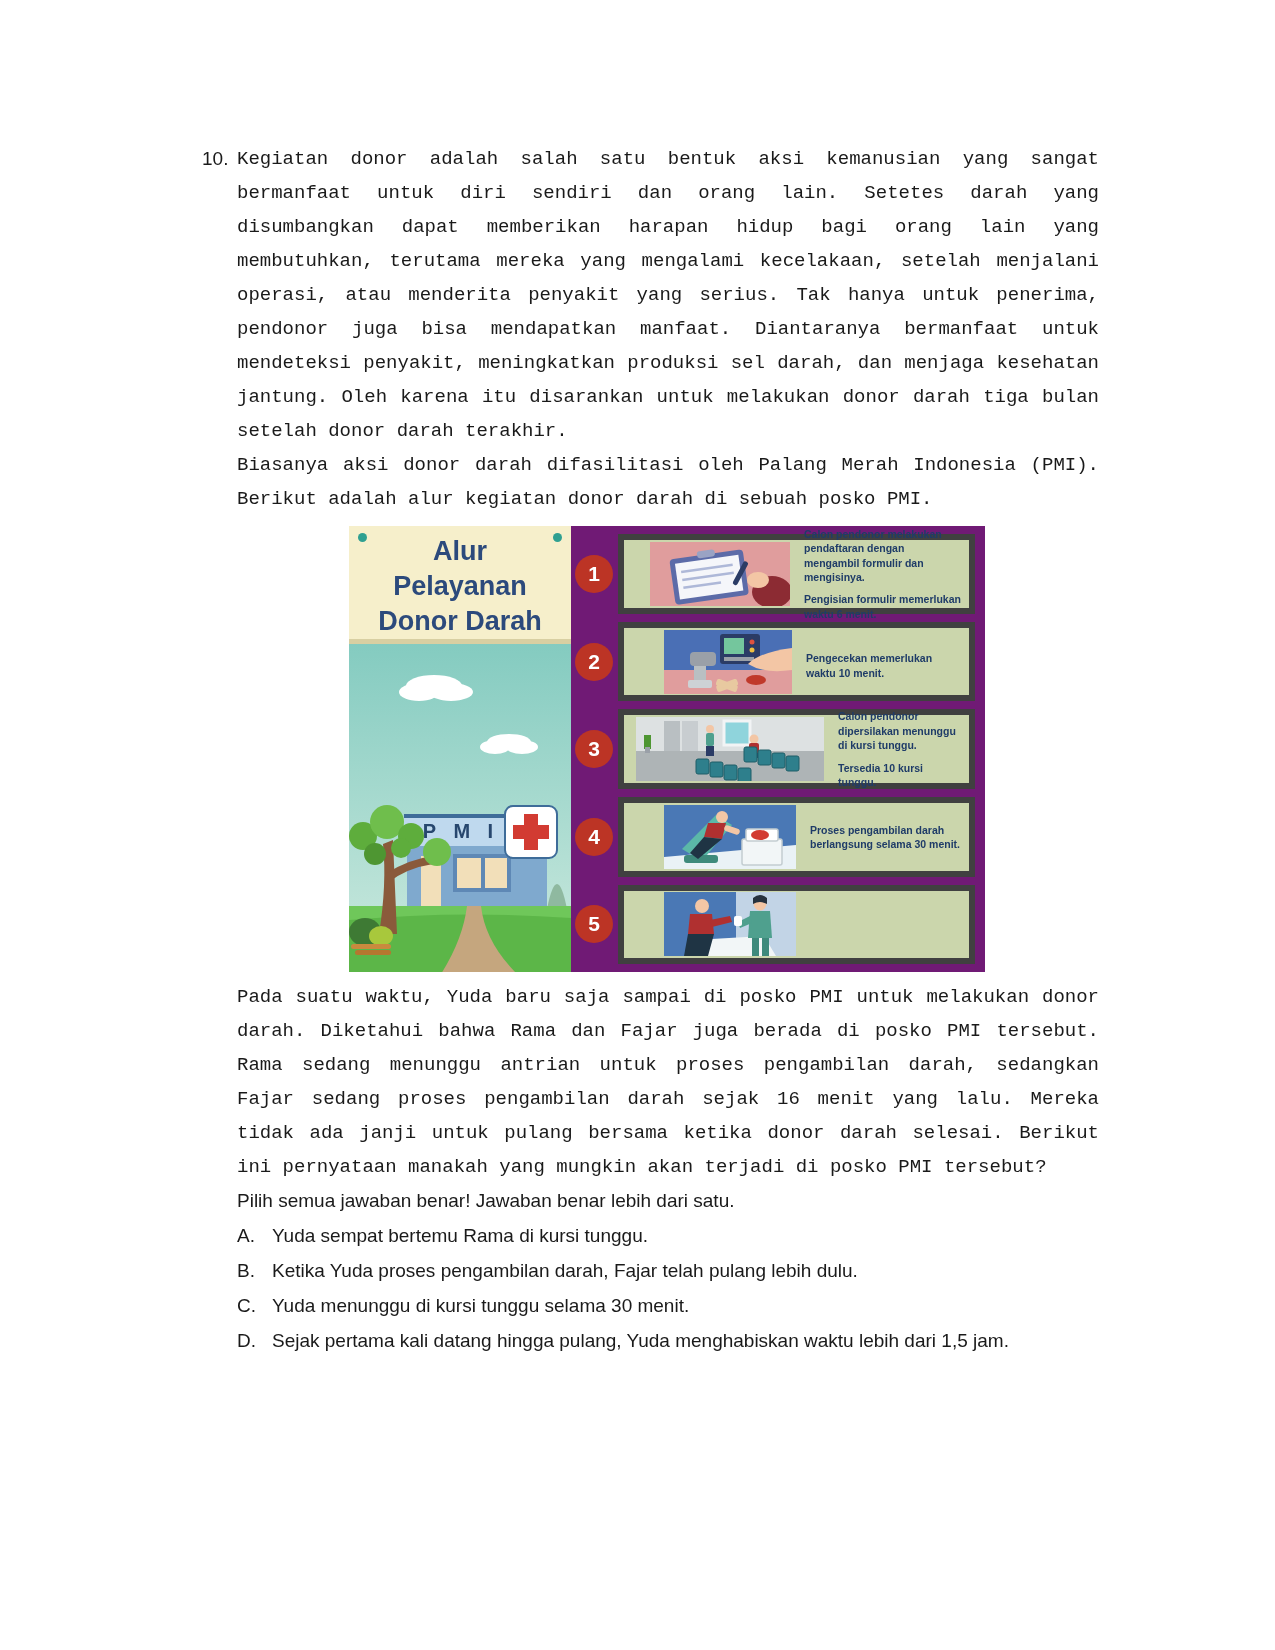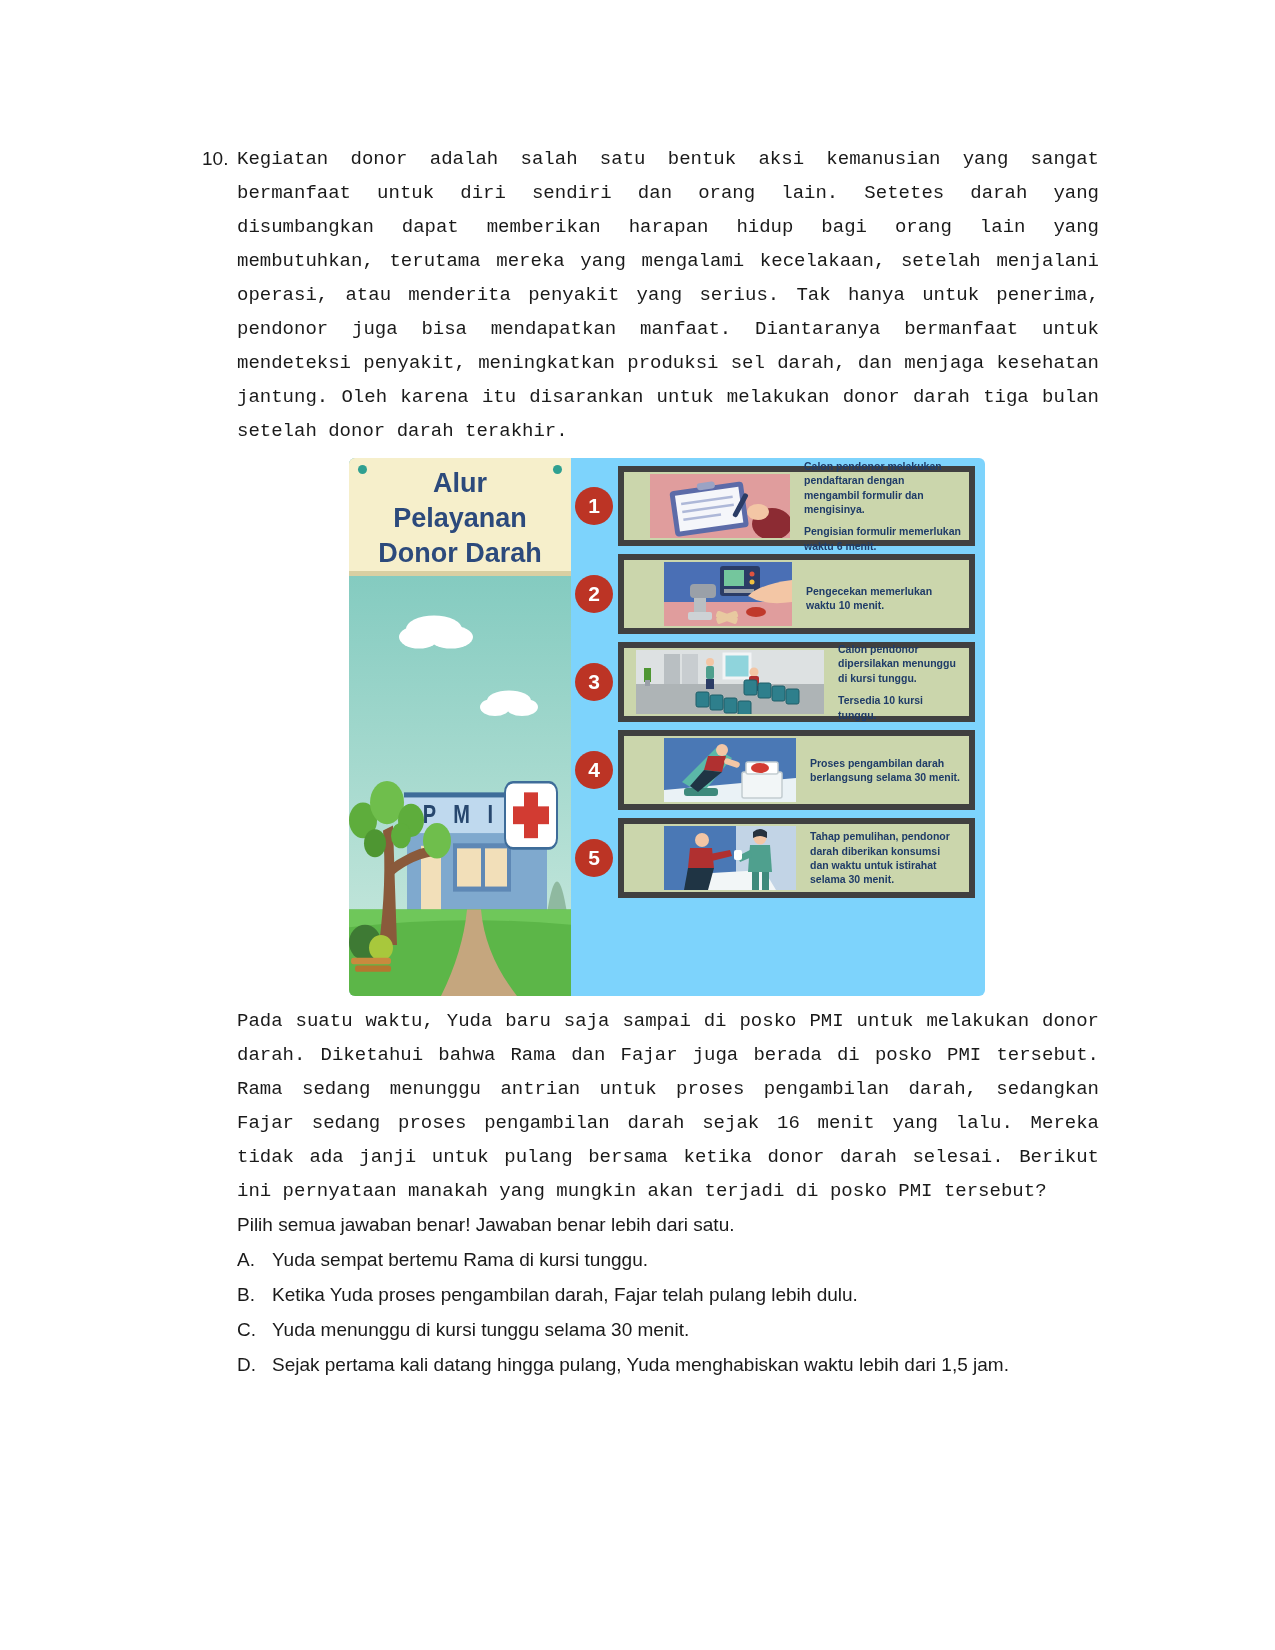--- a/index.html
+++ b/index.html
@@ -13,22 +13,22 @@
   .qnum { width:35px; flex:0 0 35px; font-size:19px; line-height:34px; }
   .qbody { flex:1; width:862px; }
   .line { font-size:19px; line-height:34px; }
   .para { font-size:19px; line-height:34px; text-align:justify;font-family:Liberation Mono, monospace; }
   .opt { display:flex; font-size:19px; line-height:34px; margin-top:1px; }
   .opt-label { width:35px; flex:0 0 35px; }
   .opt-text { flex:1; text-align:justify; }
 
   
   .infographic {
-    width:636px; height:538px; margin:10px 0 8px 112px;
-    display:flex; overflow:hidden; background:#7dd3fc;border-radius:6px;
+    width:636px; height:446px; margin:10px 0 8px 112px;
+    display:flex; overflow:hidden; background:#701a75;
   }
   .poster { width:222px; flex:0 0 222px; display:flex; flex-direction:column; background:#9BD2C3; }
   .poster-title {
     position:relative; background:#F6EFCB; height:118px; padding-top:8px;
     text-align:center; color:#2C4A7C; font-weight:bold; font-size:27px; line-height:35px;
     border-bottom:5px solid #D8CFA2;
   }
   .dot { position:absolute; top:7px; width:9px; height:9px; border-radius:50%; background:#2FA091; }
   .dot.l { left:9px; } .dot.r { right:9px; }
   .poster-scene { flex:1; position:relative; }
@@ -62,20 +62,21 @@
 </style>
 </head>
 <body>
 
 <div class="page">
   <div class="content">
     <div class="qrow">
       <div class="qnum">10.</div>
       <div class="qbody">
         <div class="para">Kegiatan donor adalah salah satu bentuk aksi kemanusian yang sangat bermanfaat untuk diri sendiri dan orang lain. Setetes darah yang disumbangkan dapat memberikan harapan hidup bagi orang lain yang membutuhkan, terutama mereka yang mengalami kecelakaan, setelah menjalani operasi, atau menderita penyakit yang serius. Tak hanya untuk penerima, pendonor juga bisa mendapatkan manfaat. Diantaranya bermanfaat untuk mendeteksi penyakit, meningkatkan produksi sel darah, dan menjaga kesehatan jantung. Oleh karena itu disarankan untuk melakukan donor darah tiga bulan setelah donor darah terakhir.</div>
+        <div class="para">Biasanya aksi donor darah difasilitasi oleh Palang Merah Indonesia (PMI). Berikut adalah alur kegiatan donor darah di sebuah posko PMI.</div>
 
         <div class="infographic">
           <div class="poster">
             <div class="poster-title">
               <span class="dot l"></span>
               <span class="dot r"></span>
               <div>Alur</div>
               <div>Pelayanan</div>
               <div>Donor Darah</div>
             </div>
@@ -289,24 +290,20 @@
 
                     <circle cx="96" cy="12" r="6.5" fill="#F3C6A5"></circle>
                     <path d="M89 6 Q96 0 103 6 L103 12 Q96 8 89 12 Z" fill="#27323E"></path>
                     <path d="M86 19 L106 19 L108 46 L84 46 Z" fill="#4FA08E"></path>
                     <rect x="88" y="46" width="7" height="18" fill="#3E8A7C"></rect>
                     <rect x="98" y="46" width="7" height="18" fill="#3E8A7C"></rect>
                     <path d="M86 24 L74 30 L76 36 L88 31 Z" fill="#4FA08E"></path>
                     <rect x="70" y="24" width="8" height="10" rx="2" fill="#FFFFFF"></rect>
                   </svg>
                 </div>
-                <div class="step-text">
-                  <div>Tahap pemulihan, pendonor darah diberikan konsumsi dan waktu untuk istirahat selama 30 menit.</div>
-
-                </div>
               </div>
             </div>
 
           </div>
         </div>
 
         <div class="para">Pada suatu waktu, Yuda baru saja sampai di posko PMI untuk melakukan donor darah. Diketahui bahwa Rama dan Fajar juga berada di posko PMI tersebut. Rama sedang menunggu antrian untuk proses pengambilan darah, sedangkan Fajar sedang proses pengambilan darah sejak 16 menit yang lalu. Mereka tidak ada janji untuk pulang bersama ketika donor darah selesai. Berikut ini pernyataan manakah yang mungkin akan terjadi di posko PMI tersebut?</div>
         <div class="line">Pilih semua jawaban benar! Jawaban benar lebih dari satu.</div>
 
         <div class="opt">

